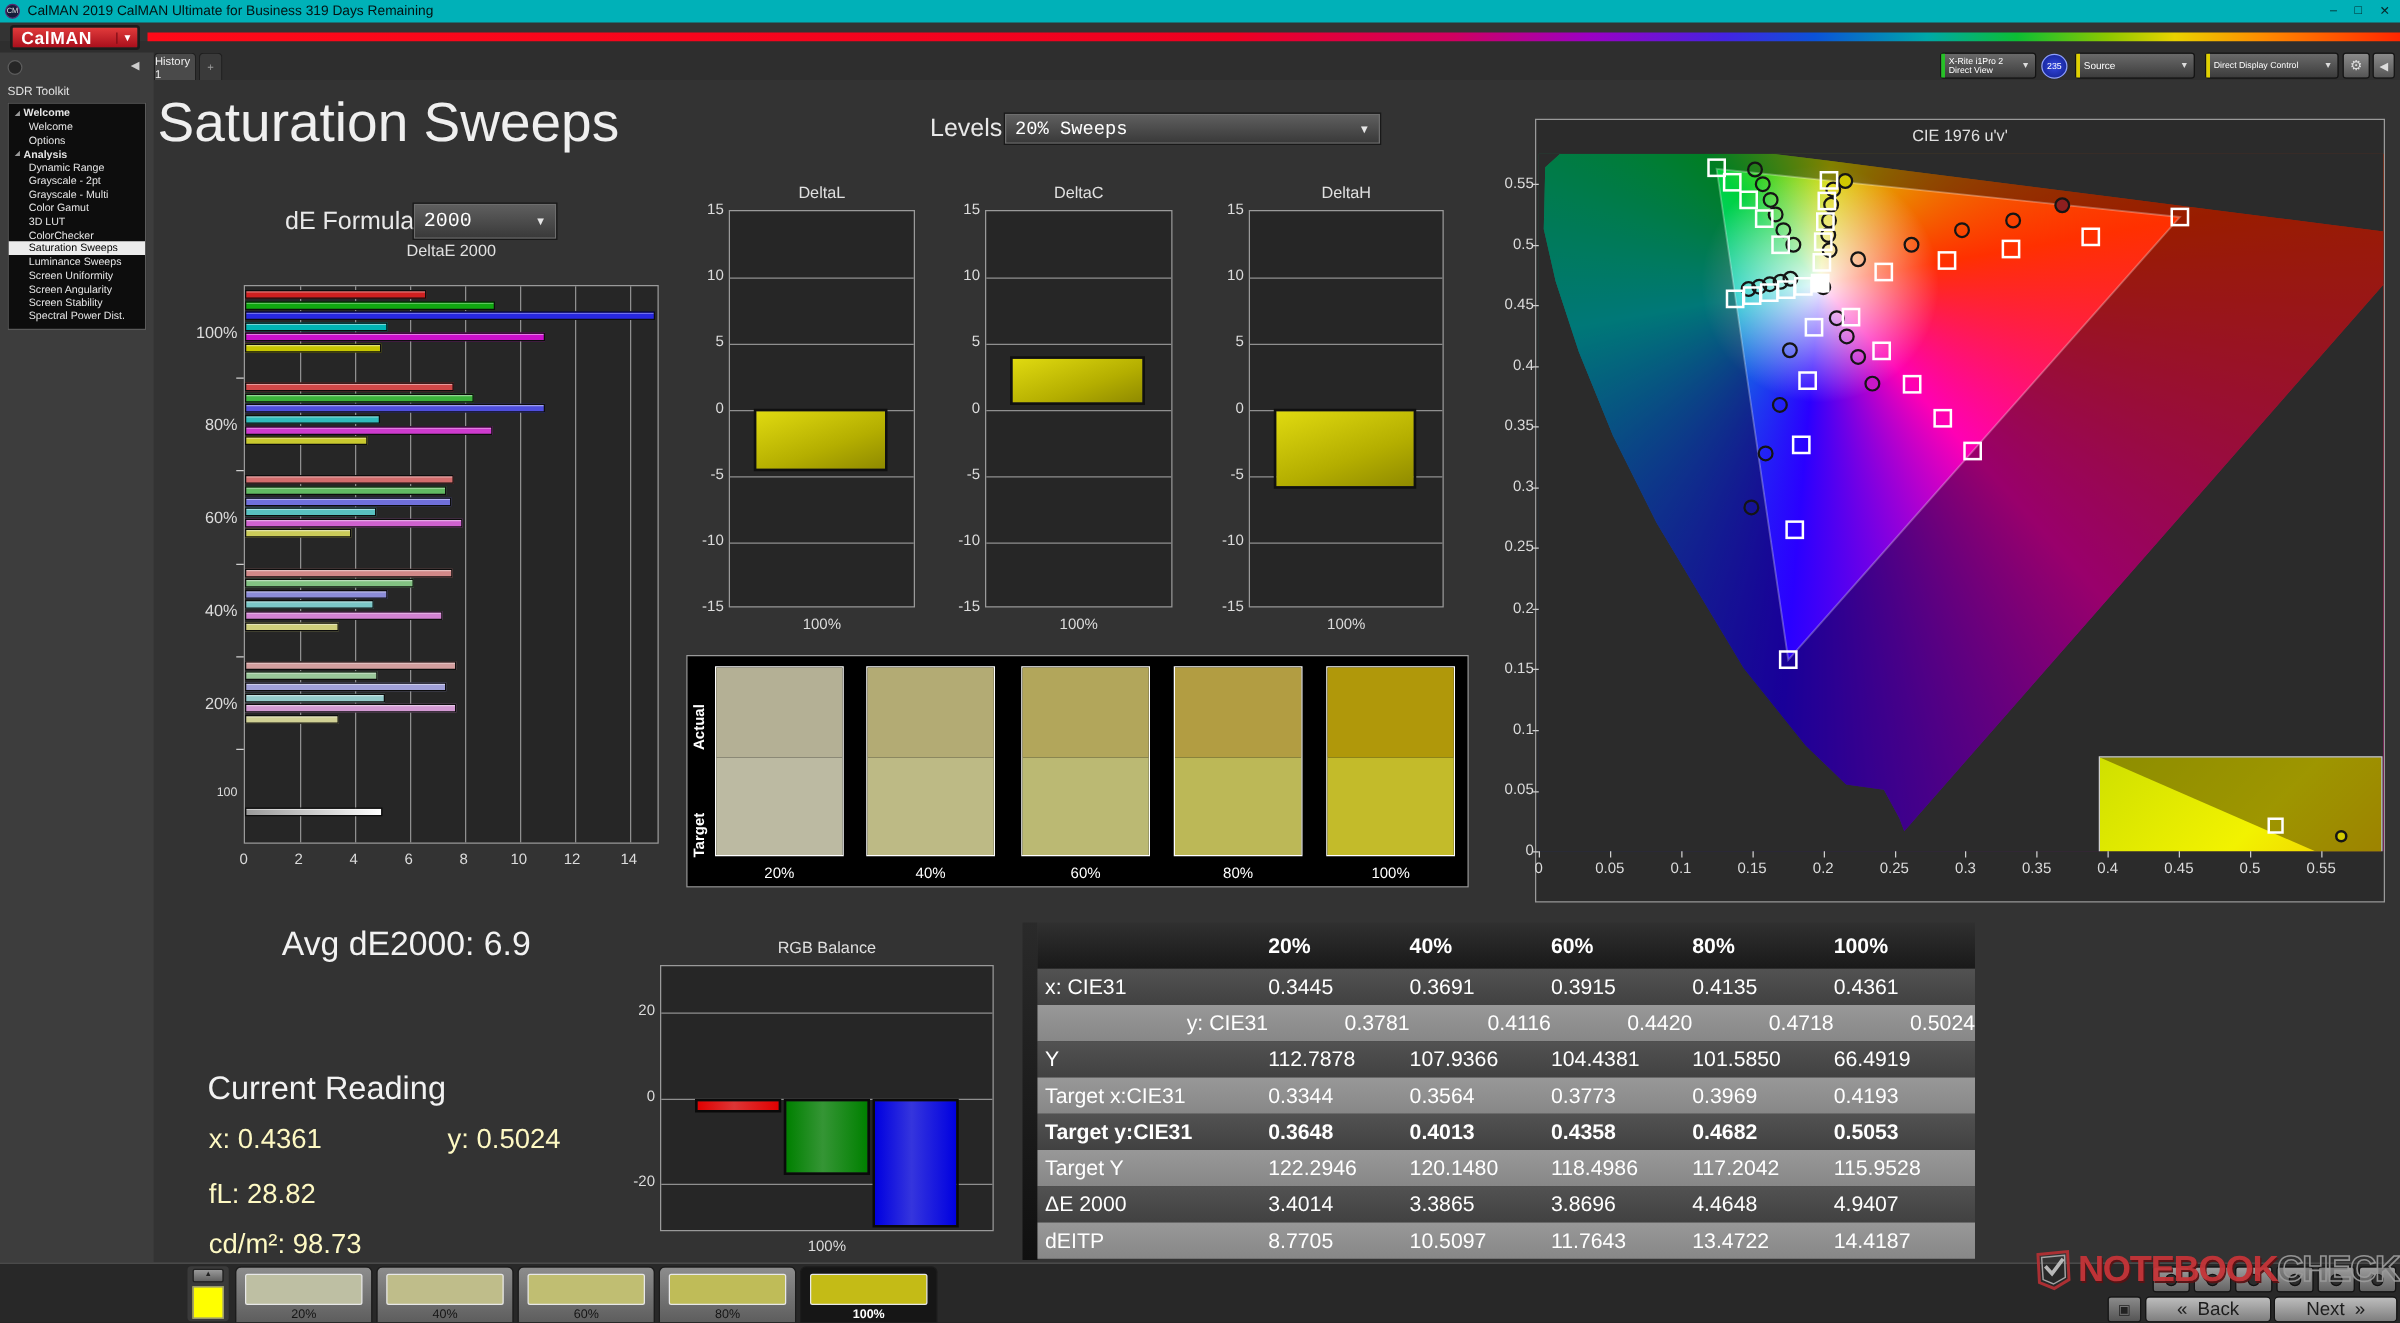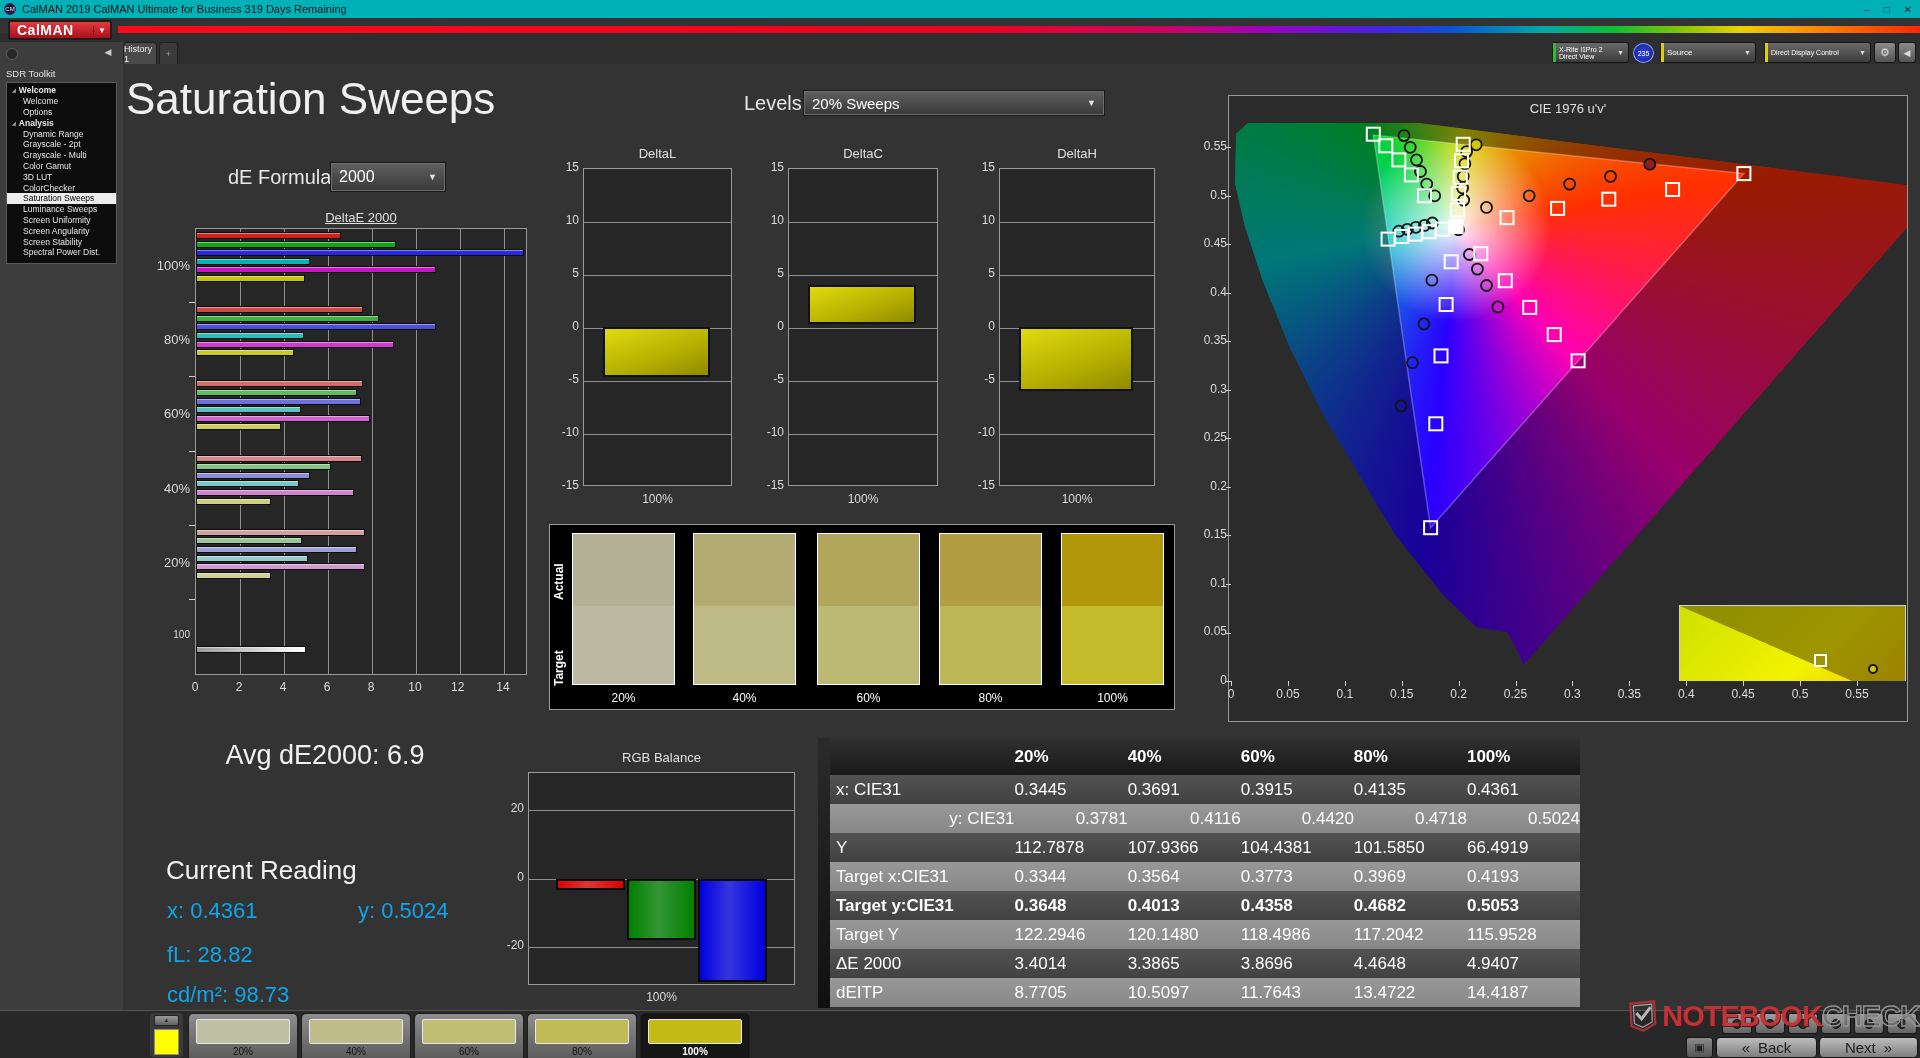--- a/index.html
+++ b/index.html
@@ -49,21 +49,21 @@
   .trow.hdr { font-weight:bold; padding-left:5px; }
   .trow.item { padding-left:16px; }
   .trow.sel { background:#ececec; color:#000; }
   .trow .tri { font-size:5px; color:#9a9a9a; margin-right:3px; }
 
   
   .page-title { left:126px; top:74px; font-size:44px; color:#efefef; }
   .lbl { color:#e8e8e8; }
   .dd { background:linear-gradient(#606060,#383838); border:1px solid #191919; box-shadow:inset 0 0 0 1px #6d6d6d;
         display:flex; align-items:center; color:#fff; }
-  .dd .val { padding-left:8px; }
+  .dd .val { padding-left:8px;font-family:Liberation Mono, monospace; }
   .dd .caret { margin-left:auto; padding-right:8px; font-size:9px; color:#e6e6e6; }
 
   
   .plot { background:#262626; border:1px solid #9a9a9a; }
   .ct { font-size:13px; color:#e0e0e0; text-align:center; }
   .gl-v { position:absolute; top:0; bottom:0; width:1px; background:#8f8f8f; }
   .gl-h { position:absolute; left:0; right:0; height:1px; background:#8f8f8f; }
   .tick-lbl { position:absolute; font-size:12px; color:#dcdcdc; }
   .bar-h { position:absolute; height:7px; border:1px solid #0d0d0d; box-shadow:inset 0 1px 0 rgba(255,255,255,.45); }
   .ybar { position:absolute; border:2px solid #101010; background:linear-gradient(160deg,#e0da10,#b4ae00 60%,#8f8a00); }
@@ -82,21 +82,21 @@
   .cie-grad { position:absolute; inset:0; }
   .cie-tick { position:absolute; font-size:12px; color:#dcdcdc; }
   .cie-inset { position:absolute; left:448px; top:482px; width:227px; height:100px; border:1px solid #cfcfcf;
                background:linear-gradient(135deg,#cfe000,#f2f200 55%,#f0c400); }
   .cie-inset .dark { position:absolute; inset:0; clip-path:polygon(0 0,100% 0,100% 100%);
                background:rgba(80,66,0,.52); }
 
   
   .m-big { font-size:27px; color:#f2f2f2; }
   .m-mid { font-size:26px; color:#f2f2f2; }
-  .m-sm { font-size:22px; color:#0ea5e9; }
+  .m-sm { font-size:22px; color:#fef9c3; }
 
   
   .dtable { left:818px; top:738px; width:762px; height:270px; font-size:17px; }
   .dt-strip { position:absolute; left:0; top:0; width:12px; height:100%; background:linear-gradient(#2a2a2a,#101010); }
   .dt-row { position:absolute; left:12px; width:750px; height:29px; display:flex; align-items:center; color:#fff; }
   .dt-row.head { background:linear-gradient(#303030,#191919); font-weight:bold; height:37px; }
   .dt-row.dark { background:linear-gradient(#525252,#414141); }
   .dt-row.light { background:linear-gradient(#989898,#878787); }
   .dt-c0 { width:186px; padding-left:6px; }
   .dt-c { width:114px; }
@@ -215,21 +215,21 @@
   <div class="abs dd" style="left:803px;top:90px;width:302px;height:26px;font-size:15px;">
     <span class="val">20% Sweeps</span>
     <span class="caret">▼</span>
   </div>
   <div class="abs lbl" style="left:228px;top:166px;font-size:20px;">dE Formula:</div>
   <div class="abs dd" style="left:330px;top:162px;width:116px;height:30px;font-size:16px;">
     <span class="val">2000</span>
     <span class="caret">▼</span>
   </div>
 
-  <div class="abs ct" style="left:195px;top:210px;width:332px;text-decoration:underline;" id="de-title">DeltaE 2000</div>
+  <div class="abs ct" style="left:195px;top:193px;width:332px;" id="de-title">DeltaE 2000</div>
   <div class="abs plot" style="left:195px;top:228px;width:332px;height:447px;" id="de-plot">
       <div class="gl-v" style="left: 44px;"></div>
       <div class="gl-v" style="left: 88px;"></div>
       <div class="gl-v" style="left: 132px;"></div>
       <div class="gl-v" style="left: 176px;"></div>
       <div class="gl-v" style="left: 220px;"></div>
       <div class="gl-v" style="left: 264px;"></div>
       <div class="gl-v" style="left: 308px;"></div>
       <div class="bar-h" style="left: 0px; top: 3px; width: 145.2px; background: rgb(208, 32, 32);"></div>
       <div class="bar-h" style="left: 0px; top: 11.6px; width: 200.2px; background: rgb(16, 168, 16);"></div>

